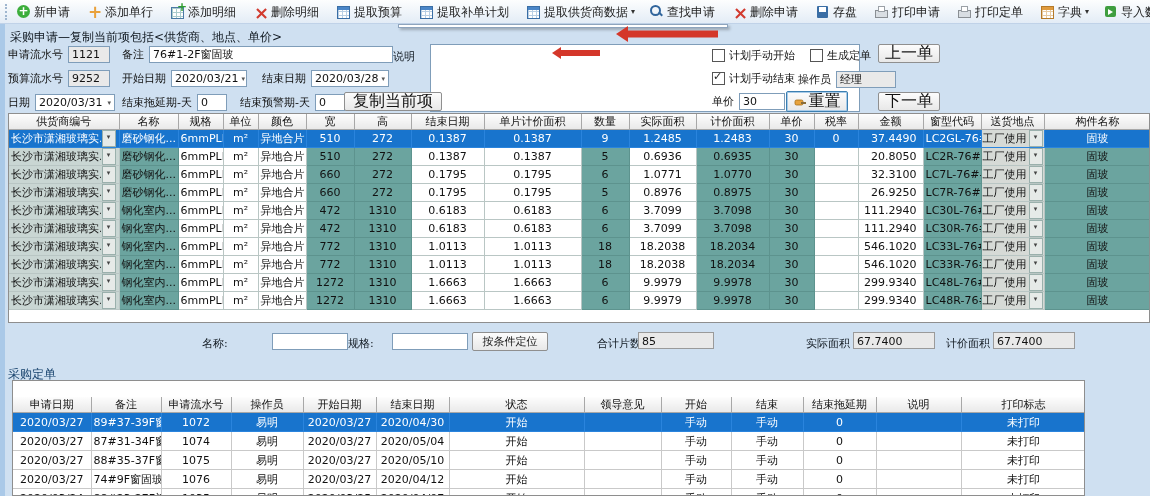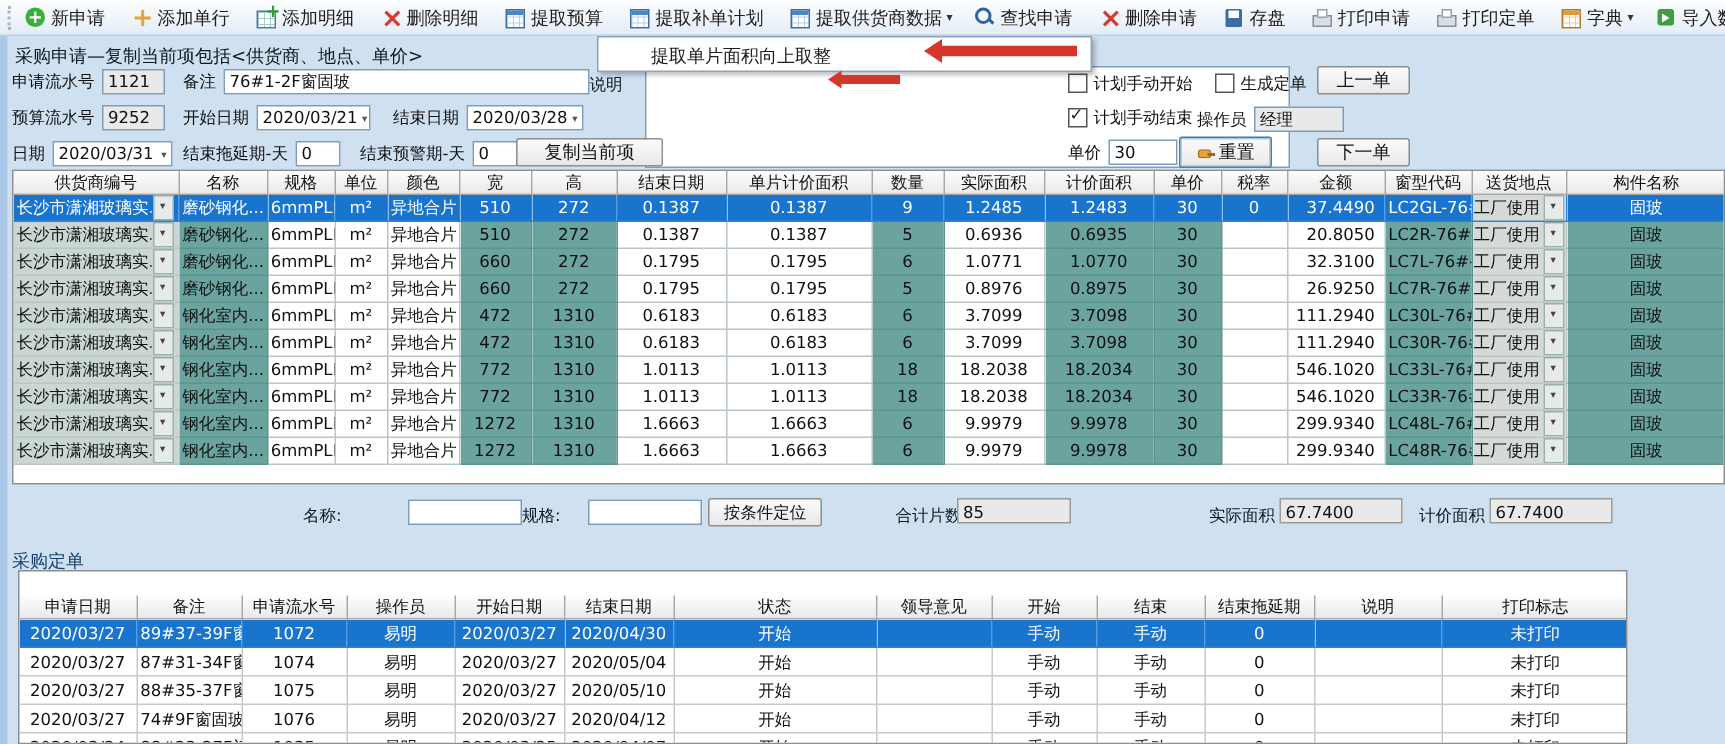--- a/index.html
+++ b/index.html
@@ -55,21 +55,21 @@
 
   
   .lbl{position:absolute;font-size:11px;color:#101820;white-space:nowrap;}
   .caption{position:absolute;left:10px;top:29px;font-size:12px;color:#101820;white-space:nowrap;}
   .fgroup{position:absolute;display:flex;align-items:center;gap:5px;font-size:11px;white-space:nowrap;}
   .tbox{height:15px;border:1px solid #7f9db9;background:#fff;font-family:inherit;font-size:11px;padding:0 3px;color:#111;}
   .tbox.ro{background:#e9e9e9;}
   .combo{display:inline-flex;align-items:center;height:17px;border:1px solid #7f9db9;background:#fff;box-sizing:border-box;padding-left:3px;font-size:11px;}
   .combo .arr{margin-left:auto;font-size:7px;color:#555;padding:0 3px;}
   .btn{position:absolute;display:inline-flex;align-items:center;justify-content:center;
-    background:linear-gradient(#fcfcfc,#e8e8e8);border:1px solid #8f8f8f;border-radius:2px;font-size:12px;color:#111;box-sizing:border-box;}
+    background:linear-gradient(#fcfcfc,#e8e8e8);border:1px solid #8f8f8f;border-radius:2px;font-size:16px;color:#111;box-sizing:border-box;}
   .btn-reset{border:1px solid #3c7fb1;box-shadow:0 0 0 1px #a8cbe8 inset;gap:3px;align-items:center;}
   .descbox{position:absolute;left:430px;top:44px;width:430px;height:68px;background:#fff;border:1px solid #7f9db9;box-sizing:border-box;}
   .chk{position:absolute;display:flex;align-items:center;gap:4px;font-size:11px;white-space:nowrap;}
   .chk .box{width:11px;height:11px;border:1px solid #555;background:#fff;display:inline-block;position:relative;}
   .chk .box.checked::before{content:"✓";position:absolute;left:0px;top:-3px;font-size:11px;color:#222;font-weight:bold;}
 
   
   .mt-wrap{position:absolute;left:8px;top:113px;width:1142px;height:210px;background:#fff;border:1px solid #8e8e8e;box-sizing:border-box;overflow:hidden;}
   table.grid{border-collapse:collapse;table-layout:fixed;font-size:11px;}
   table.mt{width:1142px;padding-left:44px;}
@@ -744,20 +744,17 @@
             <td>0</td>
             <td></td>
             <td>未打印</td>
           </tr>
         </tbody>
     </table>
   </div>
 
   <div class="menu">
 
-      <div class="menu-item">
-        <span>提取单片面积向上取整</span>
-      </div>
     </div>
   <div class="red-arrow arrow-big"></div>
   <div class="red-arrow arrow-small"></div>
 
 </div>
 
 </body></html>

